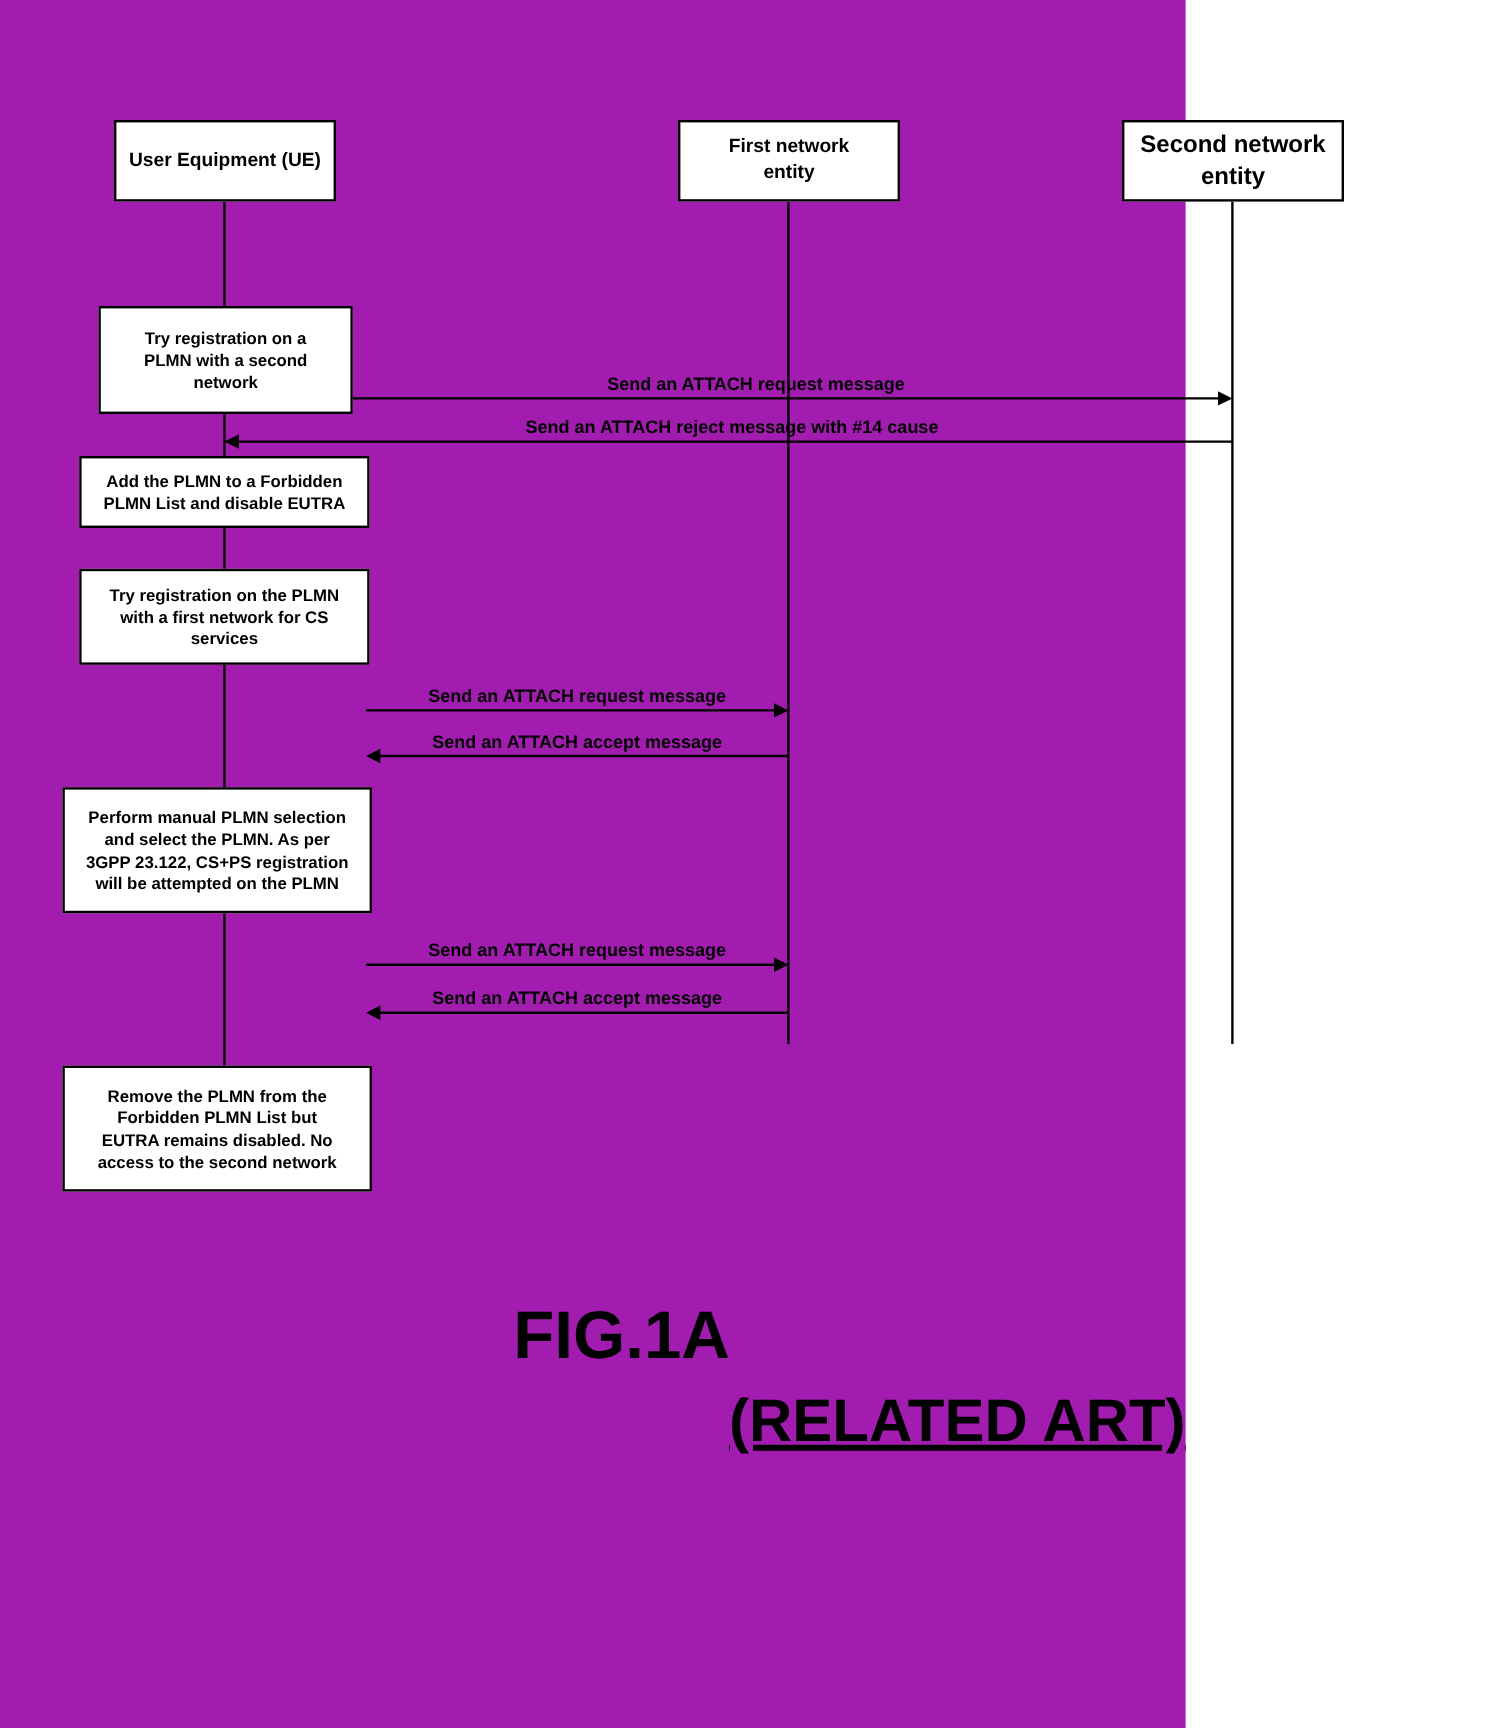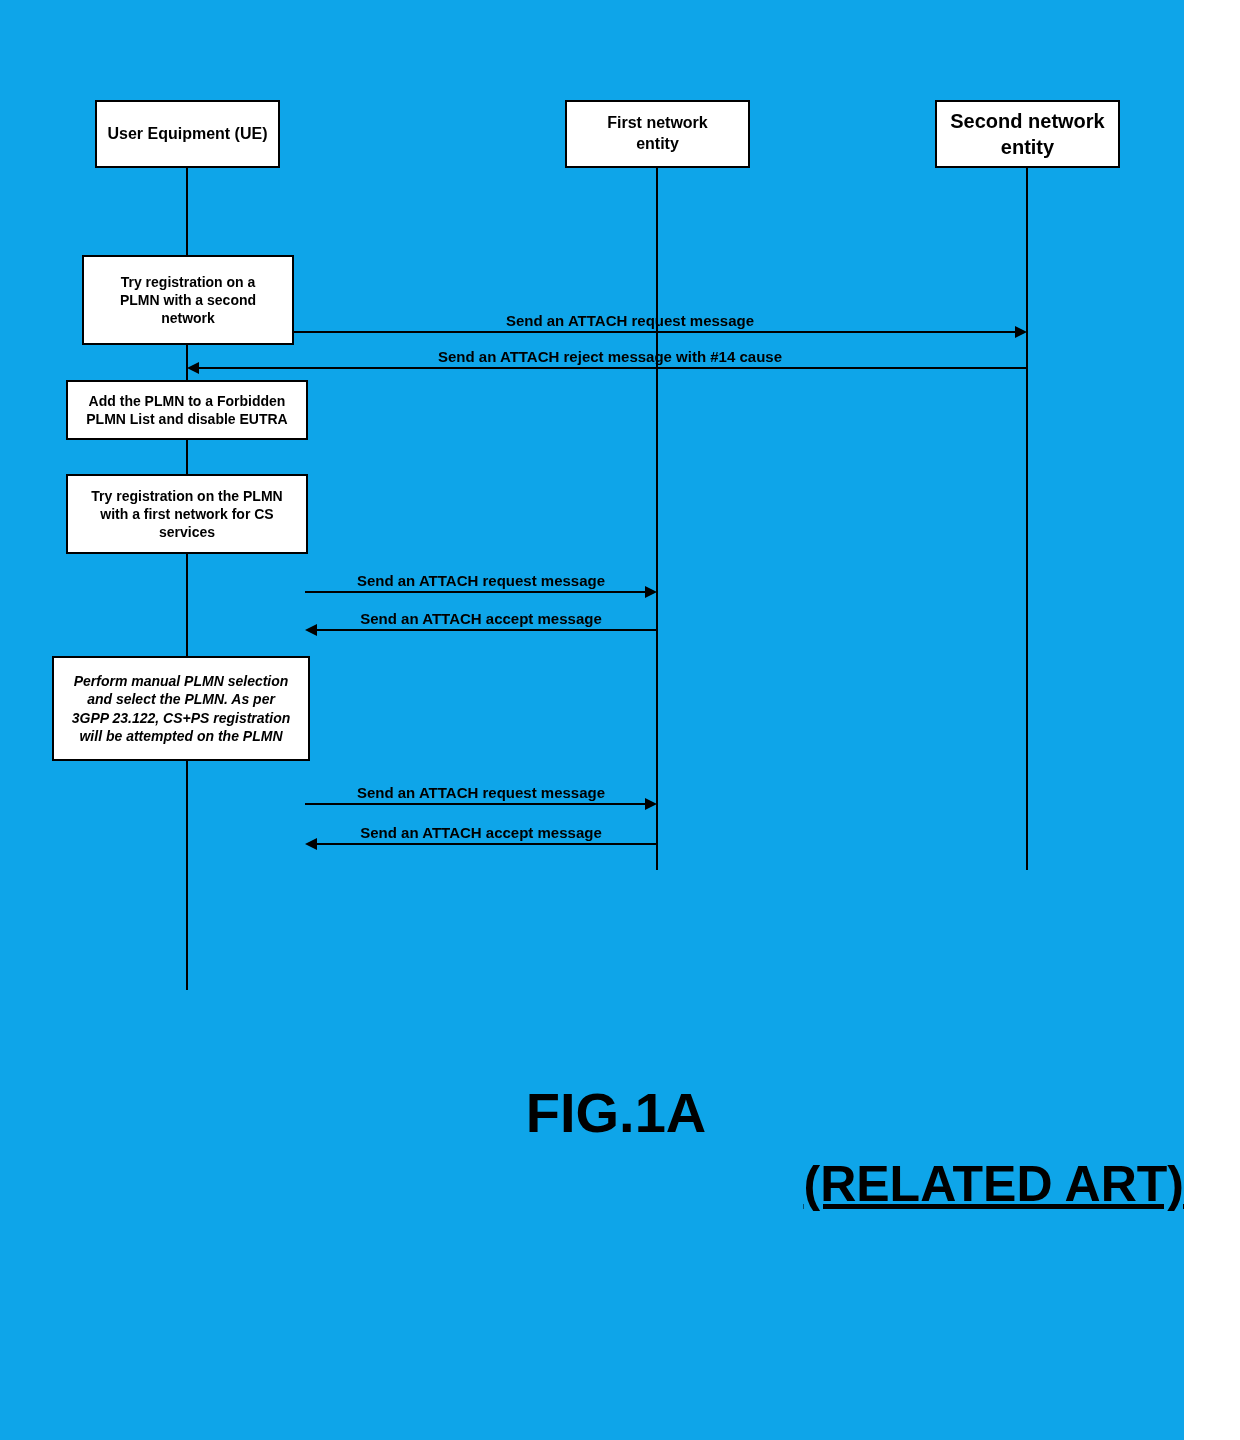--- a/index.html
+++ b/index.html
@@ -6,23 +6,23 @@
     body {
       background: #fff;
       font-family: Arial, sans-serif;
       width: 1240px;
       min-height: 1440px;
       position: relative;
       overflow: hidden;
     }
     .diagram-container {
       position: relative;
-      width: 1184px;
+      width: 988px;
       height: 1440px;
-      background: #0ea5e9;
+      background: #a21caf;
     }
     .box {
       position: absolute;
       border: 2px solid #000;
       background: #fff;
       text-align: center;
       font-size: 15px;
       font-weight: bold;
       display: flex;
       align-items: center;
@@ -112,24 +112,27 @@
   </div>
 
   <div class="box" style="left:66px; top:380px; width:242px; height:60px; font-size:14px;">
     <span>Add the PLMN to a Forbidden<br>PLMN List and disable EUTRA</span>
   </div>
 
   <div class="box" style="left:66px; top:474px; width:242px; height:80px; font-size:14px;">
     <span>Try registration on the PLMN<br>with a first network for CS<br>services</span>
   </div>
 
-  <div class="box" style="left:52px; top:656px; width:258px; height:105px; font-size:14px;font-style:italic;">
+  <div class="box" style="left:52px; top:656px; width:258px; height:105px; font-size:14px;">
     <span>Perform manual PLMN selection<br>and select  the PLMN. As per<br>3GPP 23.122, CS+PS registration<br>will be attempted on the PLMN</span>
   </div>
 
+  <div class="box" style="left:52px; top:888px; width:258px; height:105px; font-size:14px;">
+    <span>Remove the PLMN from the<br>Forbidden PLMN List but<br>EUTRA remains disabled. No<br>access to the second network</span>
+  </div>
 
   <div class="arrow-label" style="left:250px; top:312px; width:760px;">
     <span>Send an ATTACH request message</span>
   </div>
 
   <div class="arrow-label" style="left:200px; top:348px; width:820px;">
     <span>Send an ATTACH reject message with #14 cause</span>
   </div>
 
   <div class="arrow-label" style="left:305px; top:572px; width:352px;">

